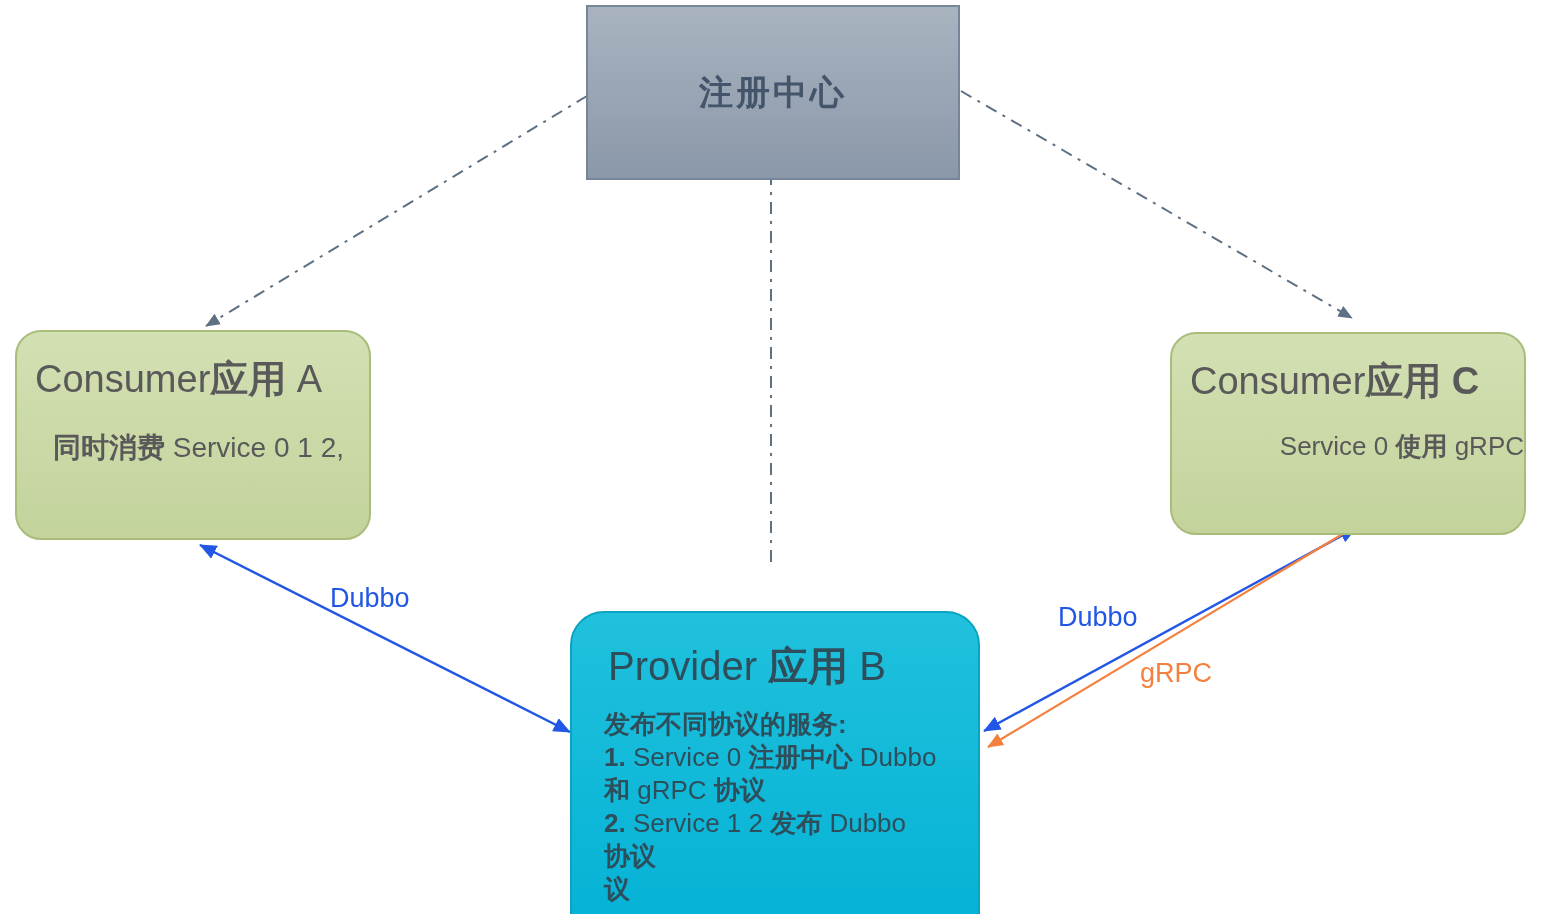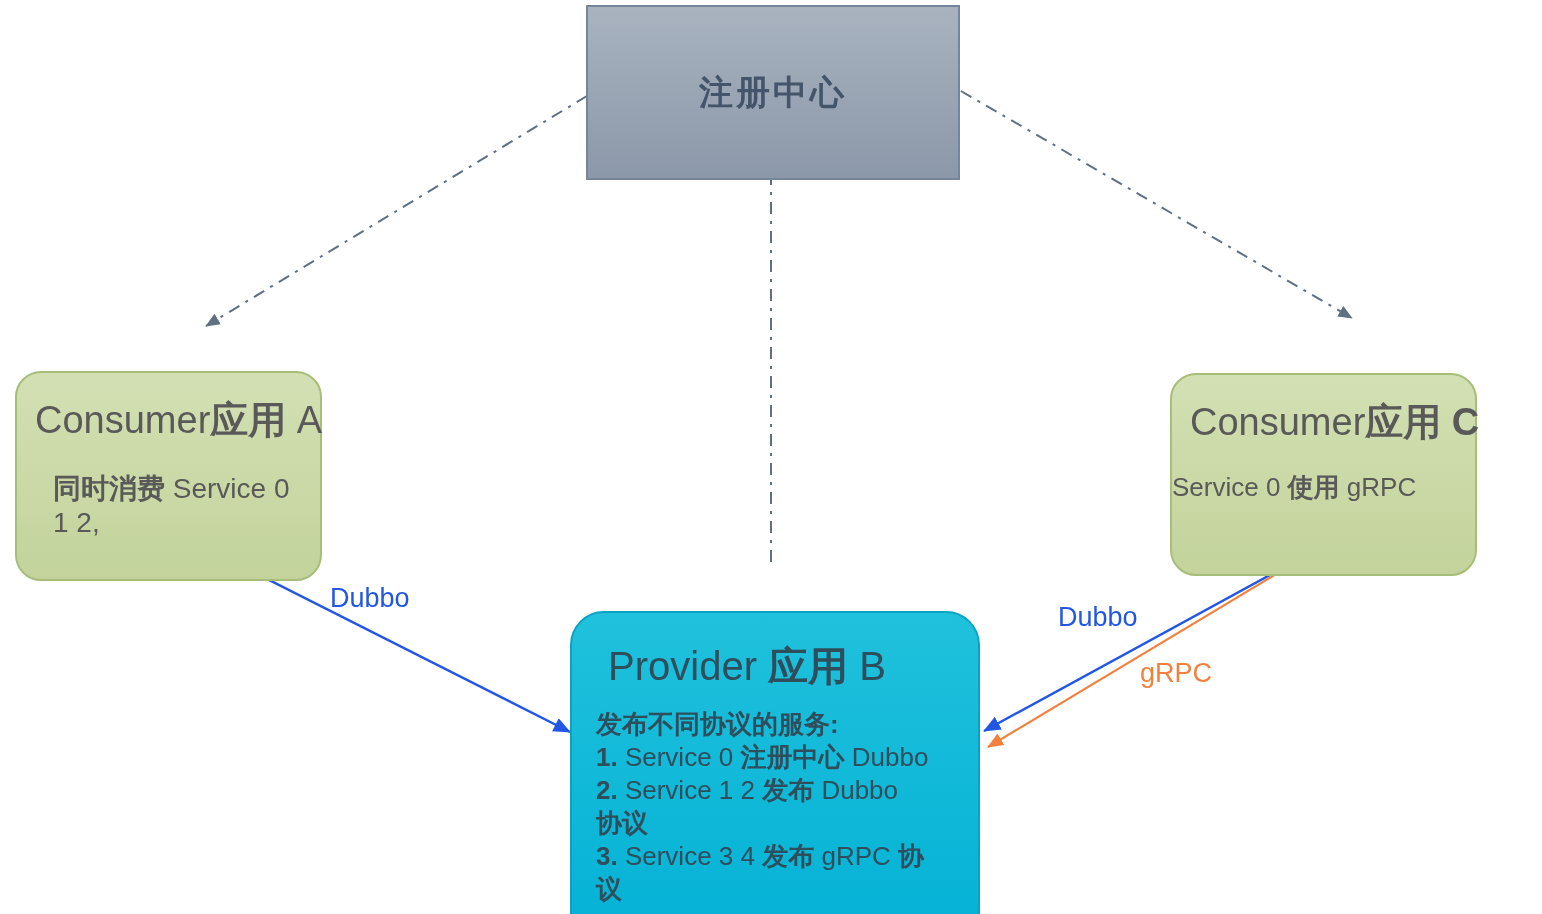--- a/index.html
+++ b/index.html
@@ -35,46 +35,45 @@
 
   .registry {
     left: 586px; top: 5px; width: 374px; height: 175px;
     background: linear-gradient(180deg, #a9b3c0, #8b98a9);
     border: 2px solid #76869a;
     display: flex; align-items: center; justify-content: center;
     font-size: 34px; font-weight: 700; color: #44546a; letter-spacing: 3px;
   }
 
   .consumer {
-    width: 307px;
+    width: 356px;
     border: 2px solid #a8bd7a;
     border-radius: 26px;
     background: linear-gradient(180deg, #d3e0b4, #c3d39b);
     color: #595959;
-    margin-top: 41px;
   }
   .consumer-a { left: 15px;   top: 330px; height: 210px; }
   .consumer-c { left: 1170px; top: 332px; height: 203px; }
 
   .node-title { font-size: 38px; padding: 22px 18px 0 18px; color: #595959; white-space: nowrap; }
   .seg.b { font-weight: 700; }
 
   .consumer-a .node-body { padding: 26px 10px 0 36px; font-size: 28px; line-height: 34px; }
-  .consumer-c .node-body { padding: 22px 0 0 0; font-size: 26px; line-height: 34px; text-align: left; }
+  .consumer-c .node-body { padding: 22px 0 0 0; font-size: 26px; line-height: 34px; text-align: right; }
 
   .provider {
     left: 570px; top: 565px; width: 410px; height: 340px;
     border-radius: 34px;
     background: linear-gradient(180deg, #20c1dc, #03b1d5);
     border: 2px solid #0aa3c2;
     color: #2e4e5c;
     margin-top: 46px;
   }
   .provider .node-title { font-size: 40px; padding: 26px 0 0 36px; color: #2e4e5c; }
-  .provider .node-body  { padding: 14px 20px 0 24px; font-size: 26px; line-height: 33px; }
+  .provider .node-body  { padding: 14px 20px 0 32px; font-size: 26px; line-height: 33px; }
 
   .edge-label { position: absolute; font-size: 27px; }
   .lbl-blue   { color: var(--dubbo-blue); }
   .lbl-orange { color: var(--grpc-orange); }
 </style>
 </head>
 <body>
 
 <div class="canvas">
 
@@ -131,27 +130,27 @@
       <span class="seg">Provider </span><span class="seg b">应用</span><span class="seg"> B</span>
     </div>
     <div class="node-body">
       <div class="line">
         <span class="seg b"></span><span class="seg"></span><span class="seg b">发布不同协议的服务:</span><span class="seg"></span><span class="seg b"></span>
       </div>
       <div class="line">
         <span class="seg b">1.</span><span class="seg"> Service 0 </span><span class="seg b">注册中心</span><span class="seg"> Dubbo</span><span class="seg b"></span>
       </div>
       <div class="line">
+        <span class="seg b"></span><span class="seg"></span><span class="seg b">和</span><span class="seg"> gRPC </span><span class="seg b">协议</span>
+      </div>
+      <div class="line">
         <span class="seg b">2.</span><span class="seg"> Service 1 2 </span><span class="seg b">发布</span><span class="seg"> Dubbo</span><span class="seg b"></span>
       </div>
       <div class="line">
         <span class="seg b"></span><span class="seg"></span><span class="seg b">协议</span><span class="seg"></span><span class="seg b"></span>
-      </div>
-      <div class="line">
-        <span class="seg b">3.</span><span class="seg"> Service 3 4 </span><span class="seg b">发布</span><span class="seg"> gRPC </span><span class="seg b">协</span>
       </div>
       <div class="line">
         <span class="seg b"></span><span class="seg"></span><span class="seg b">议</span><span class="seg"></span><span class="seg b"></span>
       </div>
     </div>
   </div>
 
   <div class="edge-label lbl-blue" style="left:330px; top:583px;">Dubbo</div>
   <div class="edge-label lbl-blue" style="left:1058px; top:602px;">Dubbo</div>
   <div class="edge-label lbl-orange" style="left:1140px; top:658px;">gRPC</div>

